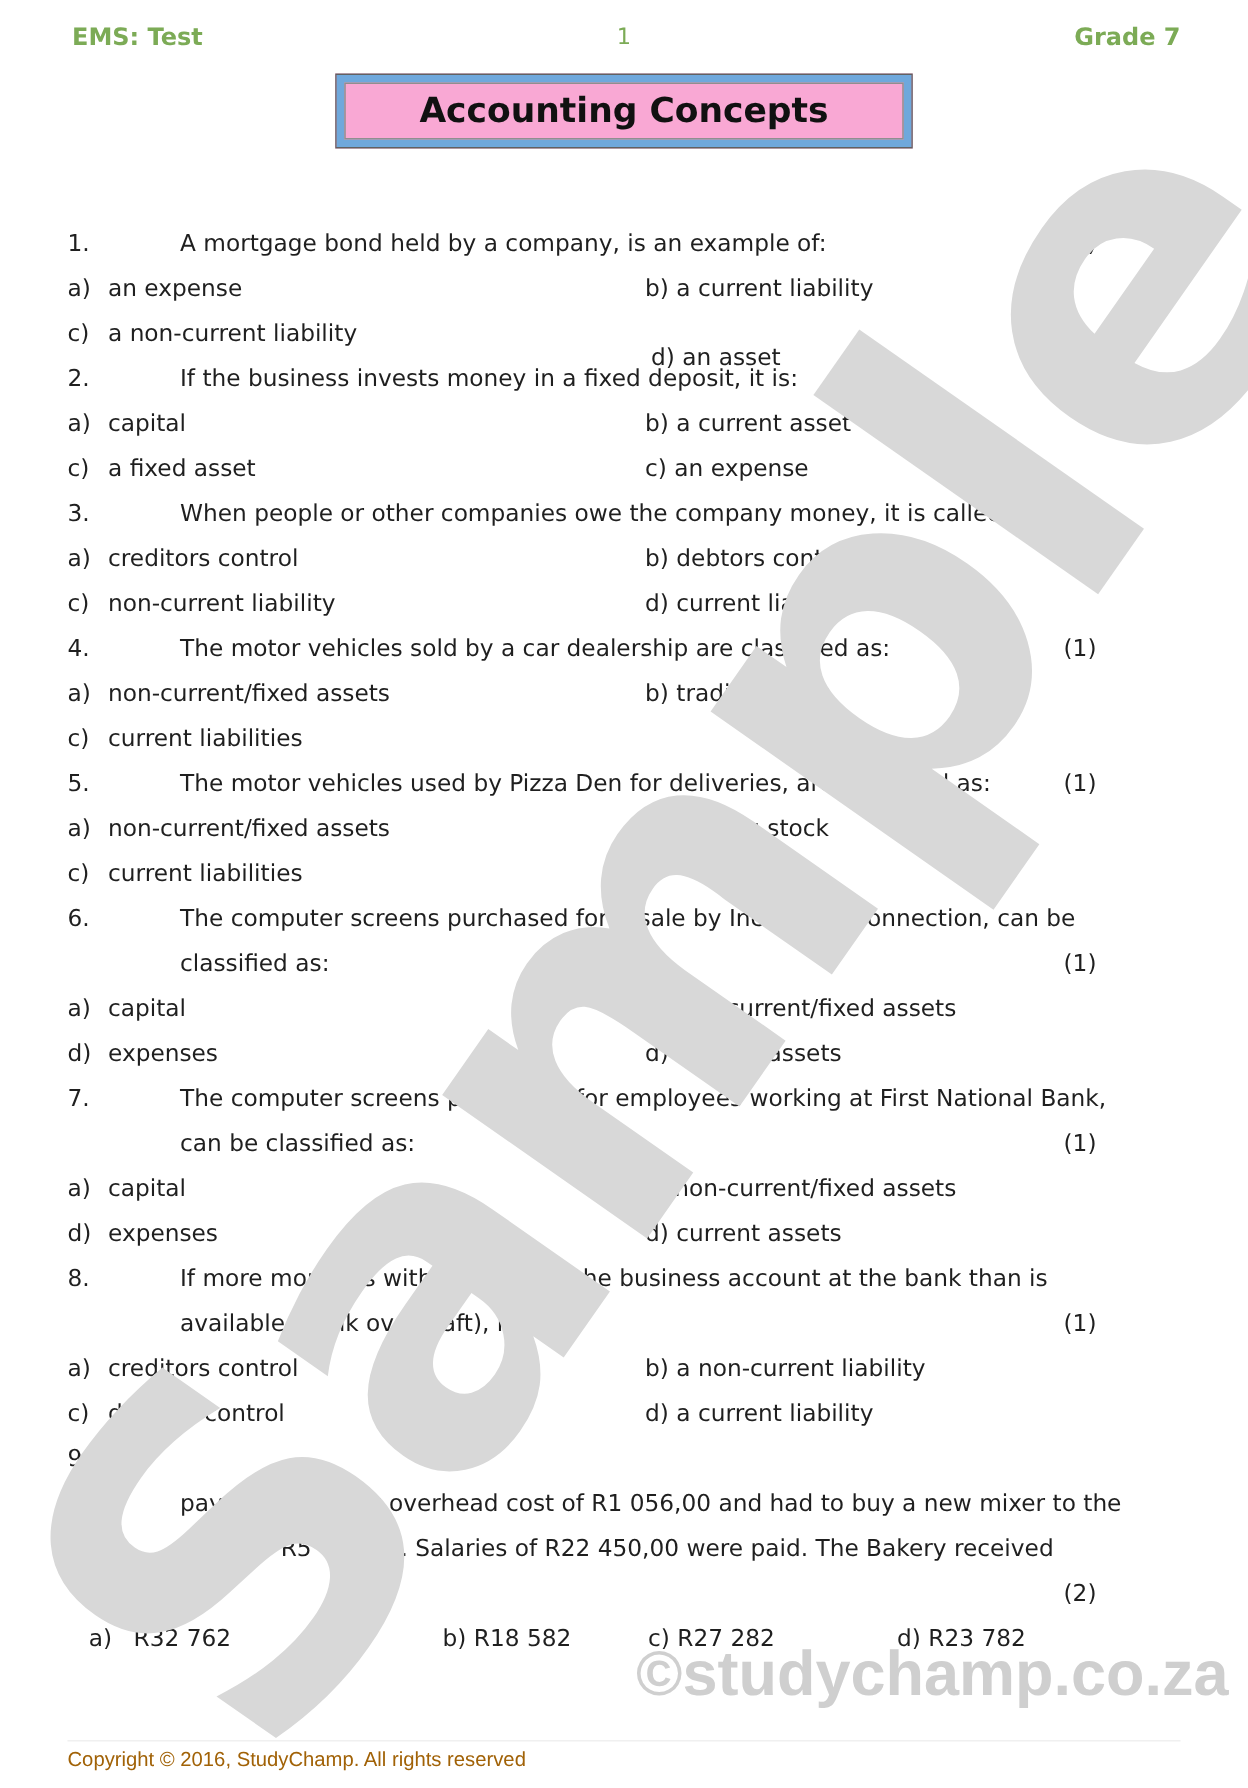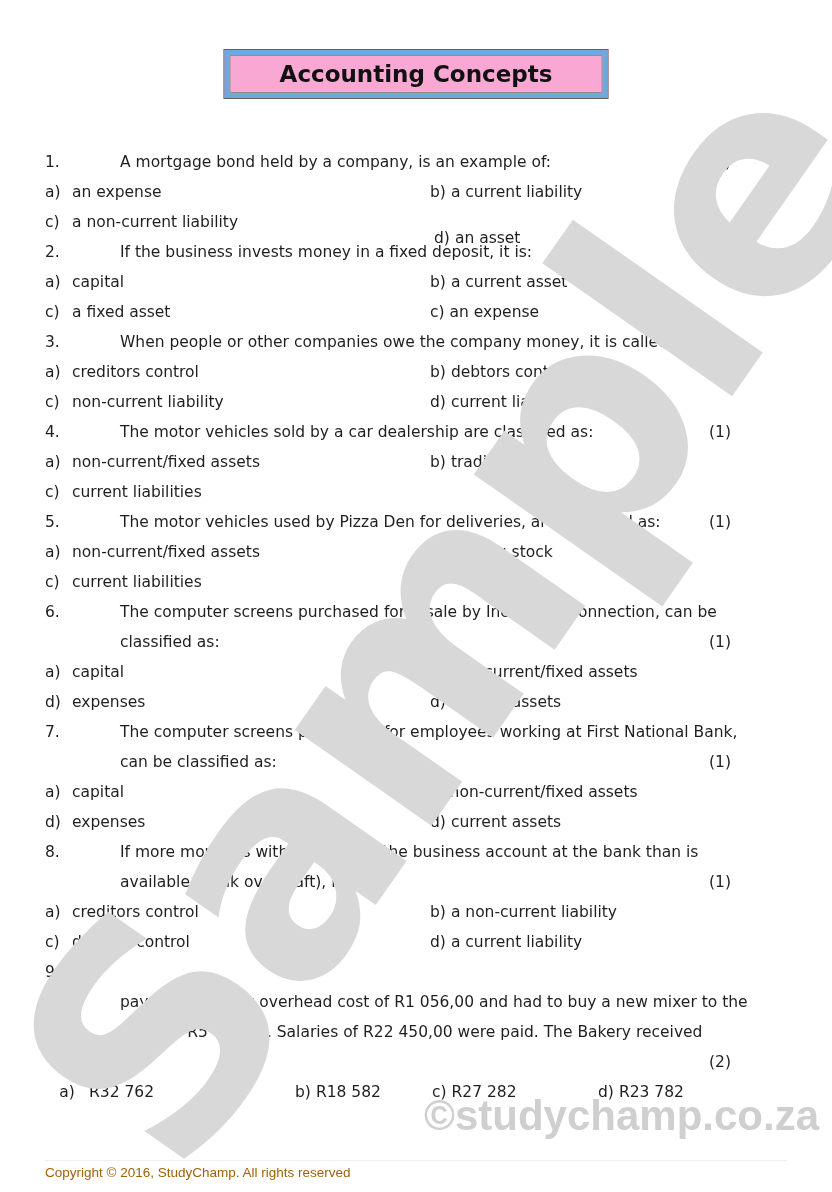--- a/index.html
+++ b/index.html
@@ -56,20 +56,25 @@
     position:absolute;left:45px;top:1160px;width:742px;
     font-family:"Liberation Sans",sans-serif;font-size:13.5px;color:#a16207;
     border-top:1px solid #f0f0f0;padding-top:4px;white-space:nowrap;
   }
 </style>
 </head>
 <body>
 
 <div class="page">
 
+  <div class="header">
+    <span class="h-left">EMS: Test</span>
+    <span class="h-center">1</span>
+    <span class="h-right">Grade 7</span>
+  </div>
 
   <div class="title-outer">
     <div class="title-mid">
       <div class="title-inner">Accounting Concepts</div>
     </div>
   </div>
 
 
   <div id="questions">
       <div class="line">

